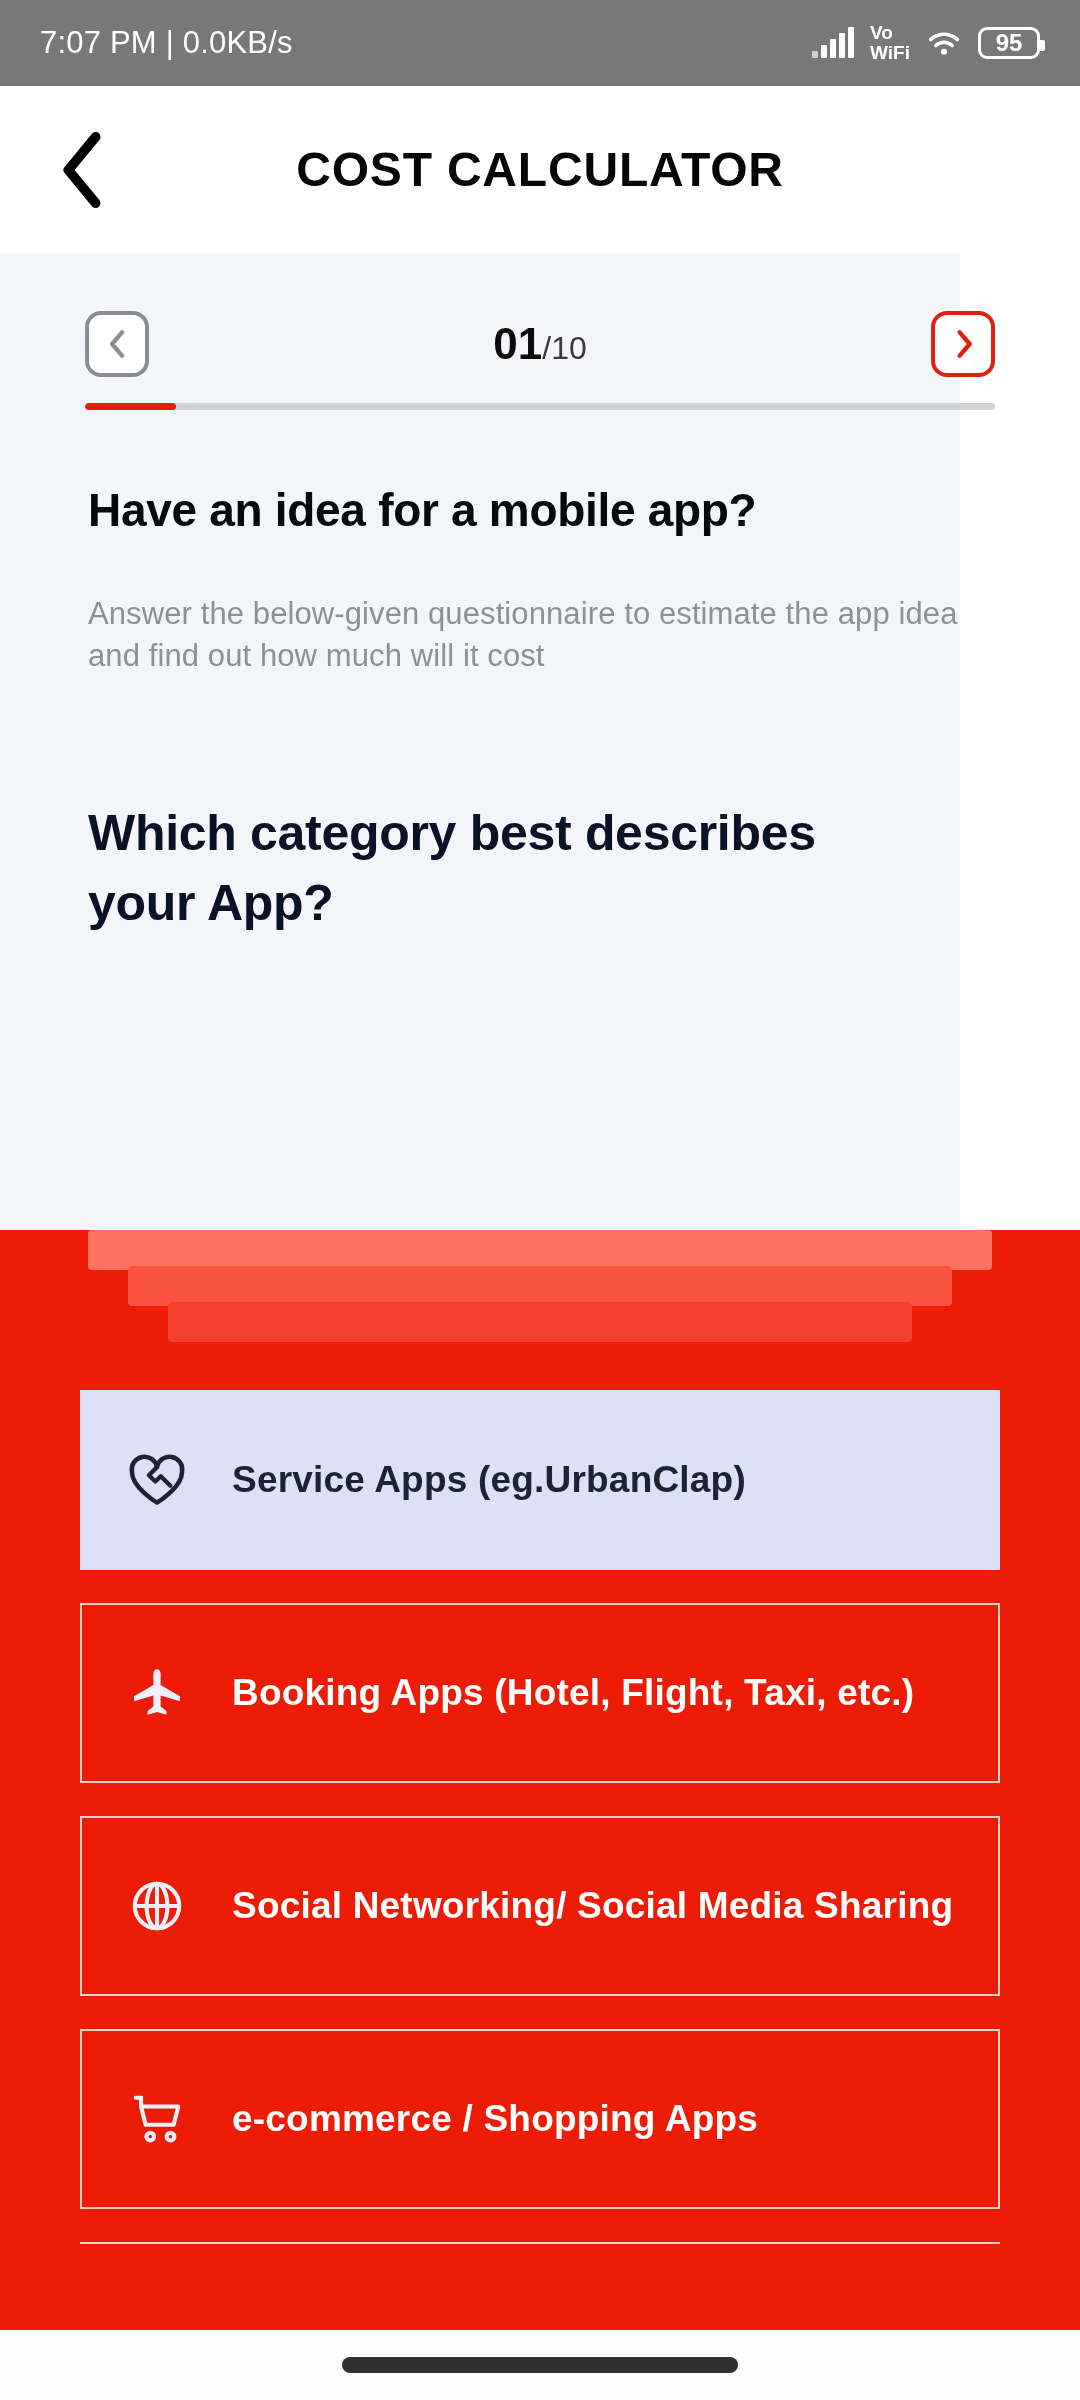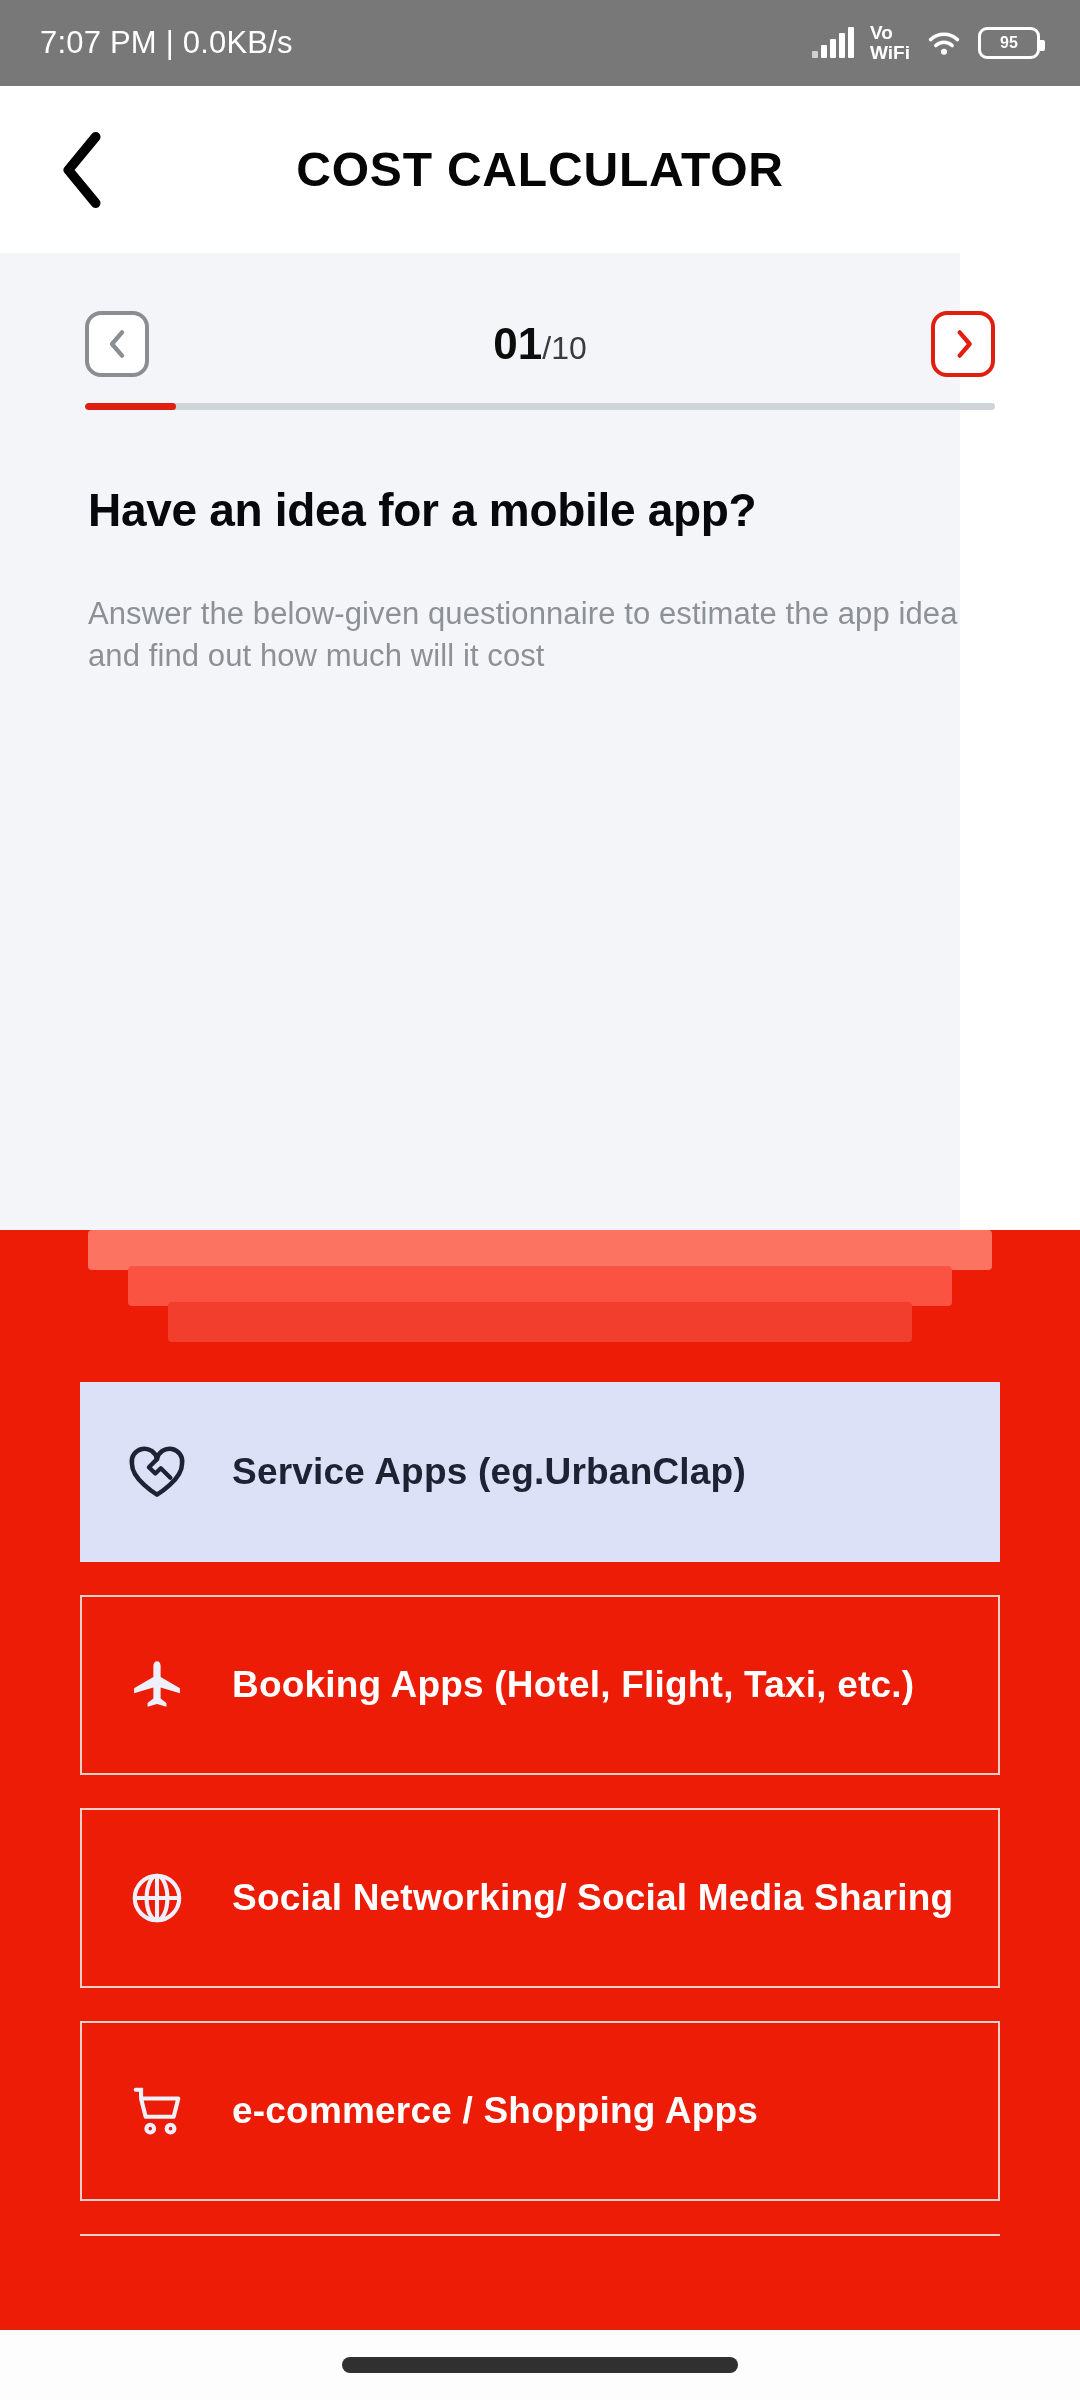--- a/index.html
+++ b/index.html
@@ -25,21 +25,21 @@
   .sig i:nth-child(2){ height:13px; }
   .sig i:nth-child(3){ height:19px; }
   .sig i:nth-child(4){ height:25px; }
   .sig i:nth-child(5){ height:31px; }
   .vowifi{ color:#ffffff; font-size:19px; line-height:20px; font-weight:600; margin-left:2px; }
   .wifi-ic{ width:40px; height:32px; }
   .batt{
     width:62px; height:32px; border:3px solid #ffffff; border-radius:9px;
     display:flex; align-items:center; justify-content:center; position:relative;
   }
-  .batt span{ color:#ffffff; font-size:16px; font-weight:700; }
+  .batt span{ color:#ffffff; font-size:24px; font-weight:700; }
   .batt:after{
     content:""; position:absolute; right:-8px; top:10px; width:5px; height:11px;
     background:#ffffff; border-radius:0 2px 2px 0;
   }
 
   
   .appbar{
     position:absolute; top:86px; left:0; width:1080px; height:167px;
     background:#ffffff; display:flex; align-items:center;
   }
@@ -100,21 +100,21 @@
     background:#ec1c06; overflow:hidden;
   }
   .stack{ position:absolute; left:0; top:0; width:1080px; height:180px; }
   .stack .layer{ position:absolute; border-radius:4px; }
   .stack .l1{ left:88px; width:904px; top:0px;  height:40px; background:#fd7361; }
   .stack .l2{ left:128px; width:824px; top:36px; height:40px; background:#fb5341; }
   .stack .l3{ left:168px; width:744px; top:72px; height:40px; background:#f23f2d; }
 
   .options{ position:absolute; top:148px; left:0; width:1080px; }
   .opt{
-    position:relative; margin:4px 80px 33px 80px; height:180px;
+    position:relative; margin:12px 80px 33px 80px; height:180px;
     border:2px solid #f6cfc7; background:transparent;
     display:flex; align-items:center; cursor:pointer;
   }
   .opt.selected{ background:#dce1f8; border-color:#dce1f8; }
   .opt .ic{
     width:150px; min-width:150px; display:flex; align-items:center; justify-content:center;
   }
   .opt .lbl{
     font-size:37px; line-height:46px; font-weight:700; color:#ffffff;
     letter-spacing:.2px; padding-right:30px;
@@ -187,20 +187,21 @@
         </svg>
       </div>
     </div>
 
     <div class="progress">
       <div class="fill" id="progress-fill" style="width: 10%;"></div>
     </div>
 
     <div class="intro-title">Have an idea for a mobile app?</div>
     <div class="intro-sub">Answer the below-given questionnaire to estimate the app idea and find out how much will it cost</div>
+    <div class="question">Which category best describes your App?</div>
     <div class="hint">(Select any one option)</div>
   </div>
 
   <div class="redzone">
     <div class="stack">
       <div class="layer l1"></div>
       <div class="layer l2"></div>
       <div class="layer l3"></div>
     </div>
 

